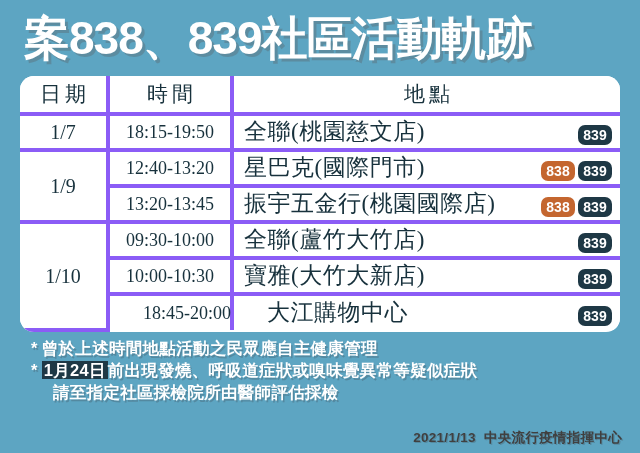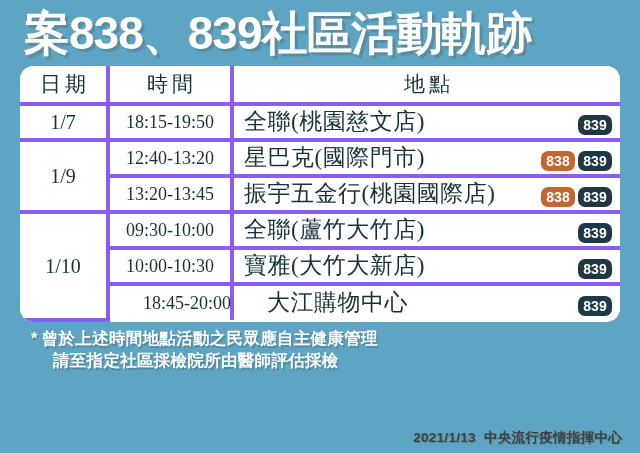--- a/index.html
+++ b/index.html
@@ -11,21 +11,21 @@
   }
 
   body {
     background: #5da5c2;
     font-family: "Liberation Sans", "DejaVu Sans", sans-serif;
     position: relative;
   }
 
   
   .title-bar {
-    height: 66px;
+    height: 76px;
     display: flex;
     align-items: center;
     padding-left: 24px;
   }
   .title {
     color: #ffffff;
     font-size: 46px;
     font-weight: bold;
     letter-spacing: -1px;
     line-height: 1;
@@ -253,20 +253,23 @@
         </td>
       </tr>
     </tbody>
   </table>
 </div>
 
 <div class="notes">
   <div class="note-line">
     <span class="star">*</span><span>曾於上述時間地點活動之民眾應自主健康管理</span>
   </div>
+  <div class="note-line">
+    <span class="star">*</span><span class="hl">1月24日</span><span>前出現發燒、呼吸道症狀或嗅味覺異常等疑似症狀</span>
+  </div>
   <div class="note-line note-indent">
     <span>請至指定社區採檢院所由醫師評估採檢</span>
   </div>
 </div>
 
 <div class="credit">
   <span>2021/1/13</span>&nbsp;
   <span>中央流行疫情指揮中心</span>
 </div>
 

